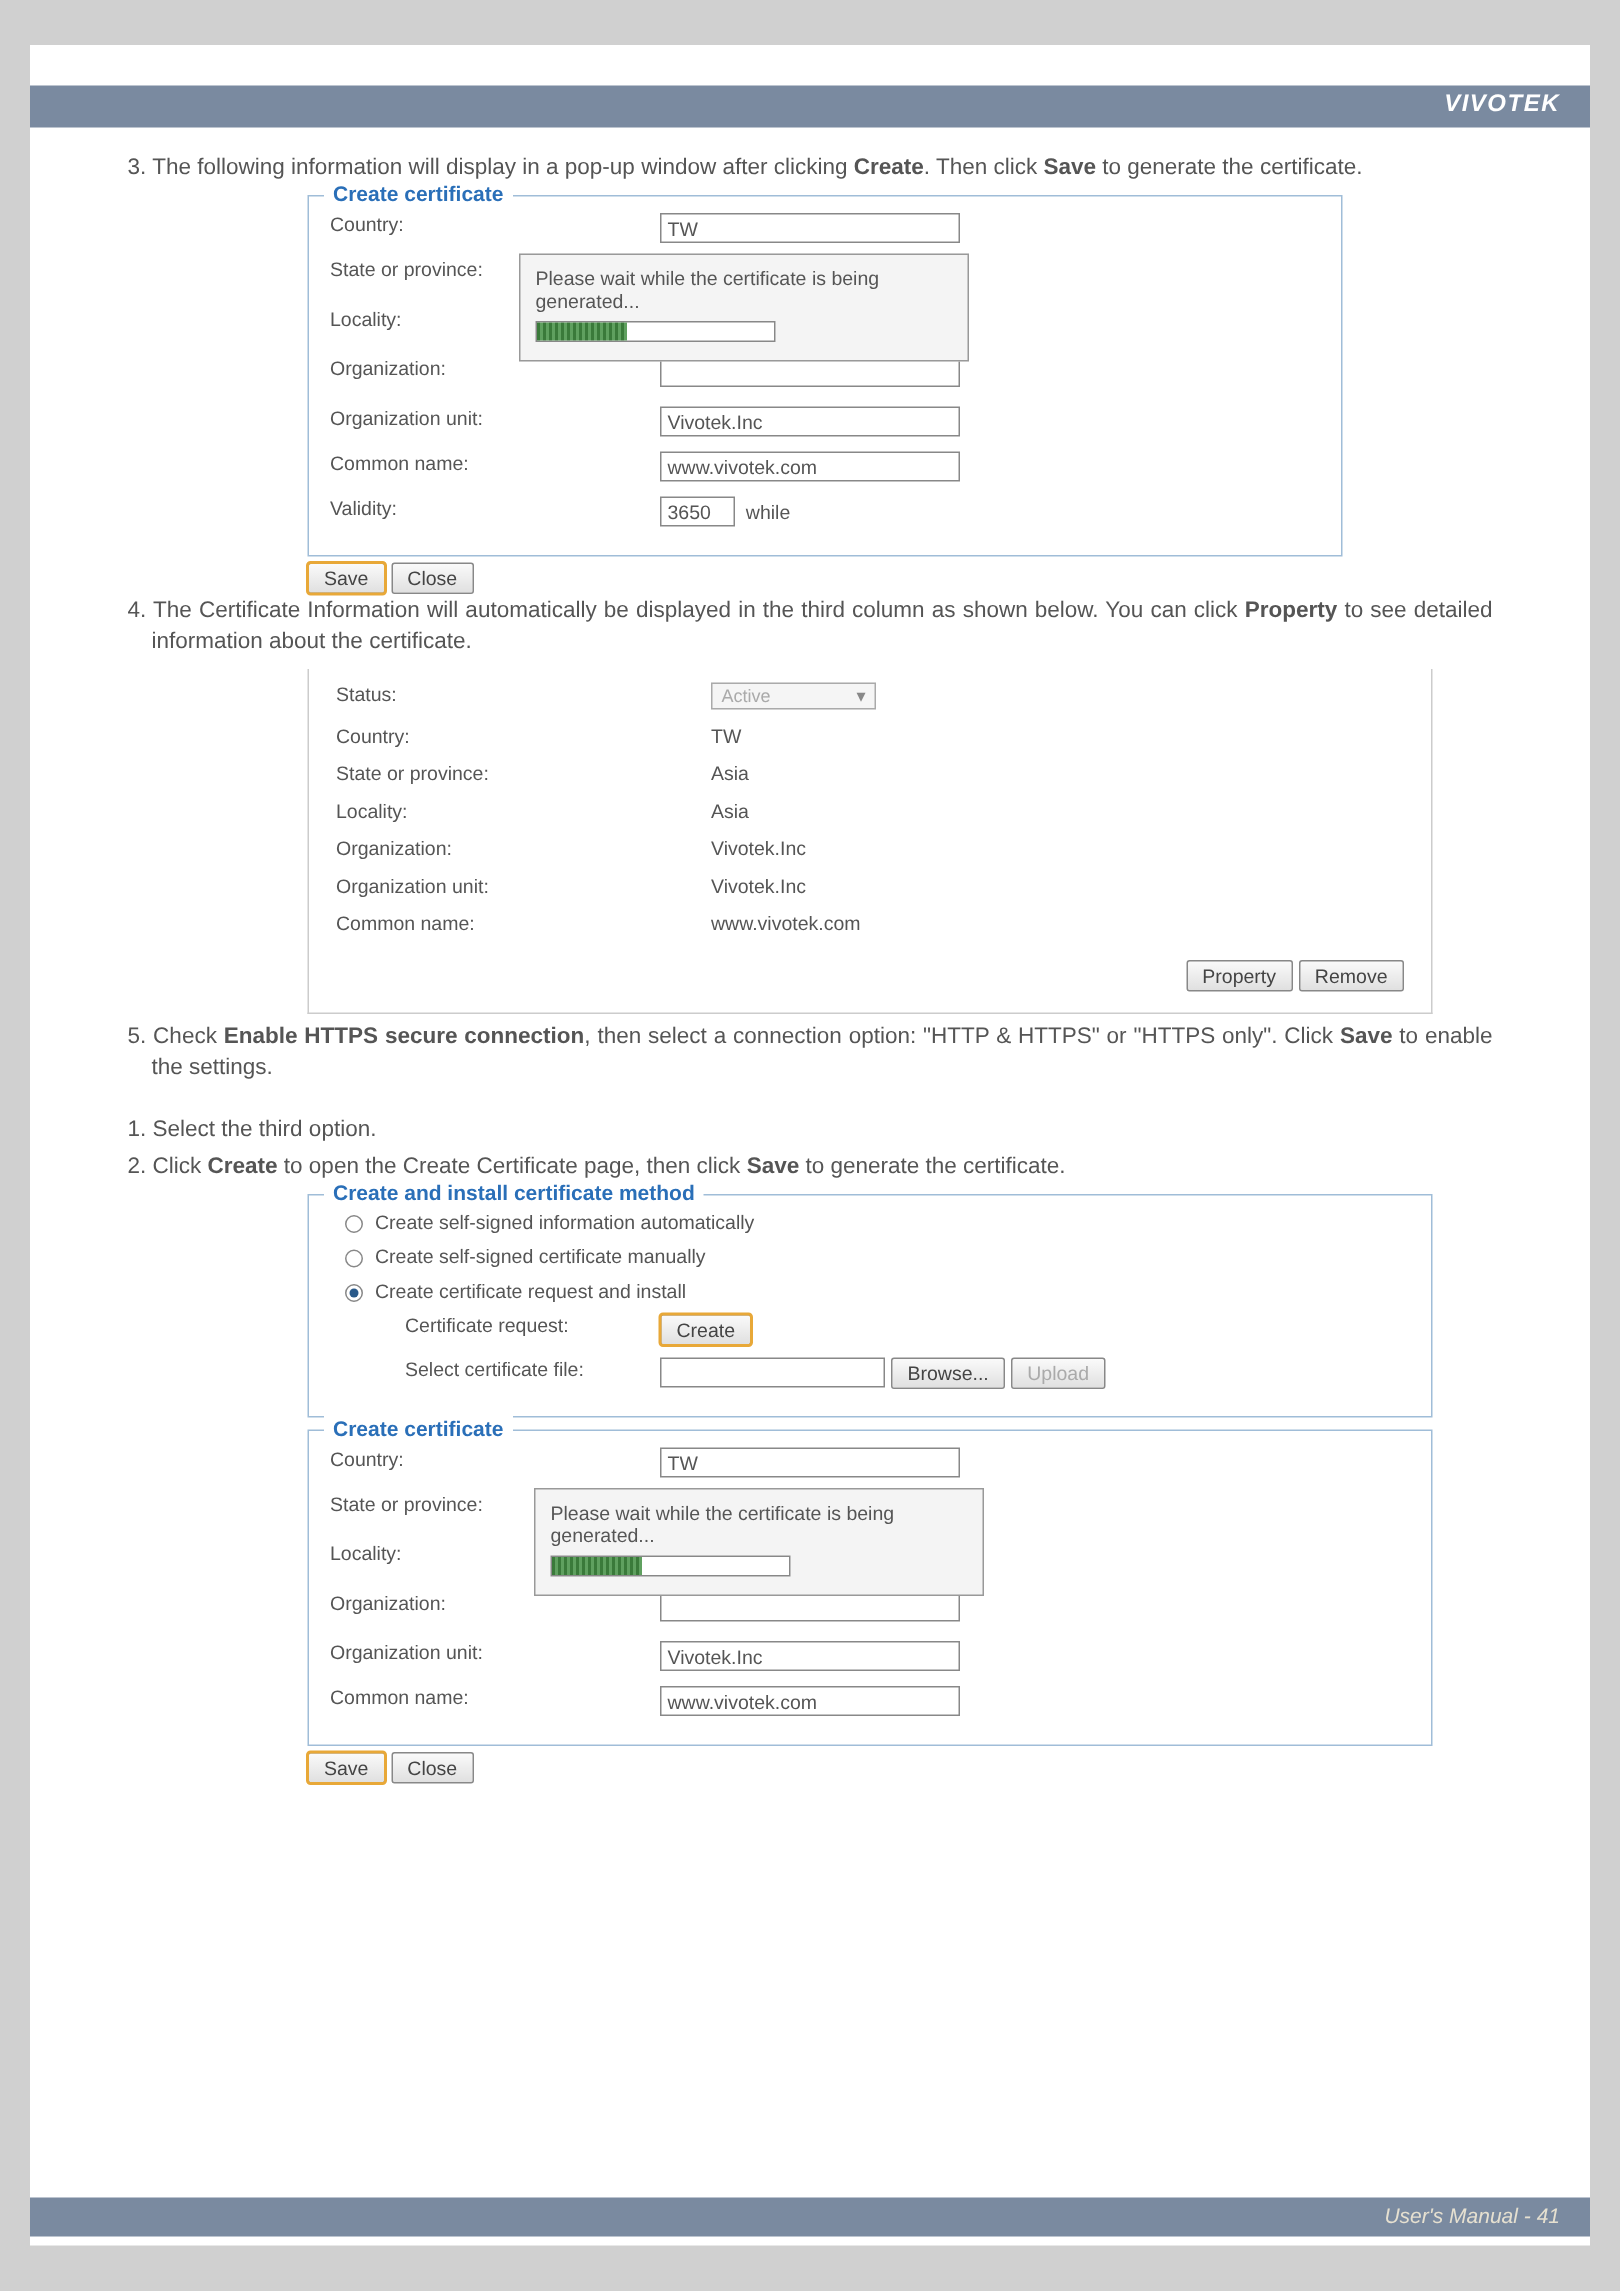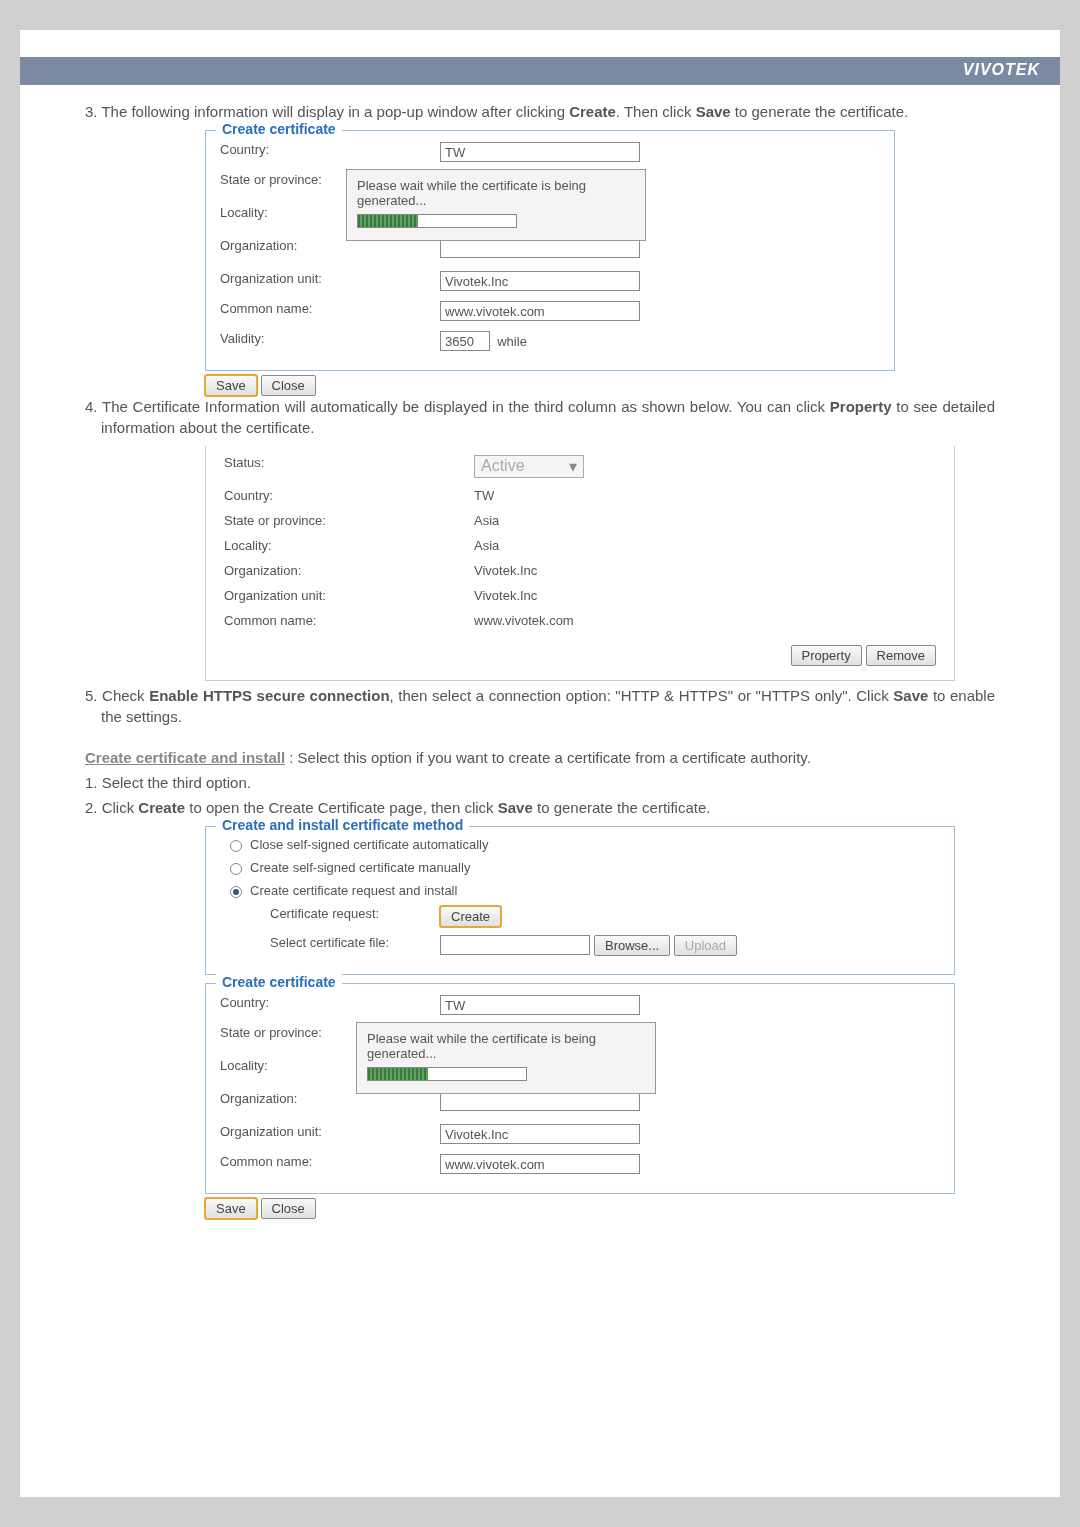--- a/index.html
+++ b/index.html
@@ -128,21 +128,21 @@
     border-top: none;
     padding: 4px 18px 14px 18px;
   }
   .info-table .frow .flabel { flex: 0 0 250px; }
   .select {
     display: inline-block;
     border: 1px solid #aaa;
     background: #f5f5f5;
     color: #aaa;
     padding: 1px 6px;
-    font-size: 16px;
+    font-size: 12px;
     min-width: 110px;
   }
   .select::after { content: "  ▾"; color: #888; float: right; }
   .btn-group-right { text-align: right; margin-top: 12px; }
   .section-heading {
     text-decoration: underline;
     color: #888;
     font-weight: bold;
   }
   .radio {
@@ -291,30 +291,27 @@
       </div>
     </div>
 
     
     <p class="para">
       <span>5.</span>
       <span>Check </span><b>Enable HTTPS secure connection</b><span>, then select a connection option: "HTTP &amp; HTTPS" or "HTTPS only". Click </span><b>Save</b><span> to enable the settings.</span>
     </p>
 
     <br>
-    <p class="para noindent">
-      <span class="section-heading">Create certificate and install</span><span> :  Select this option if you want to create a certificate from a certificate authority.</span>
-    </p>
     <p class="para"><span>1.</span> <span>Select the third option.</span></p>
     <p class="para"><span>2.</span> <span>Click </span><b>Create</b><span> to open the Create Certificate page, then click </span><b>Save</b><span> to generate the certificate.</span></p>
 
     
     <div class="fieldset wide">
       <span class="fieldset-legend">Create and install certificate method</span>
-      <div class="radio-row"><span class="radio"></span><span>Close self-signed certificate automatically</span></div>
+      <div class="radio-row"><span class="radio"></span><span>Create self-signed information automatically</span></div>
       <div class="radio-row"><span class="radio"></span><span>Create self-signed certificate manually</span></div>
       <div class="radio-row"><span class="radio checked"></span><span>Create certificate request and install</span></div>
       <div class="sub-row">
         <span class="flabel">Certificate request:</span>
         <span class="btn focused">Create</span>
       </div>
       <div class="sub-row">
         <span class="flabel">Select certificate file:</span>
         <span class="filebox"></span>
         <span class="btn">Browse...</span>&nbsp;
@@ -357,13 +354,16 @@
           </div>
       </div>
     </div>
     <div class="btn-row">
       <span class="btn focused">Save</span>
       <span class="btn">Close</span>
     </div>
 
   </div>
 
+  <div class="footer">
+    <span class="footer-text">User's Manual - 41</span>
+  </div>
 </div>
 
 </body></html>

